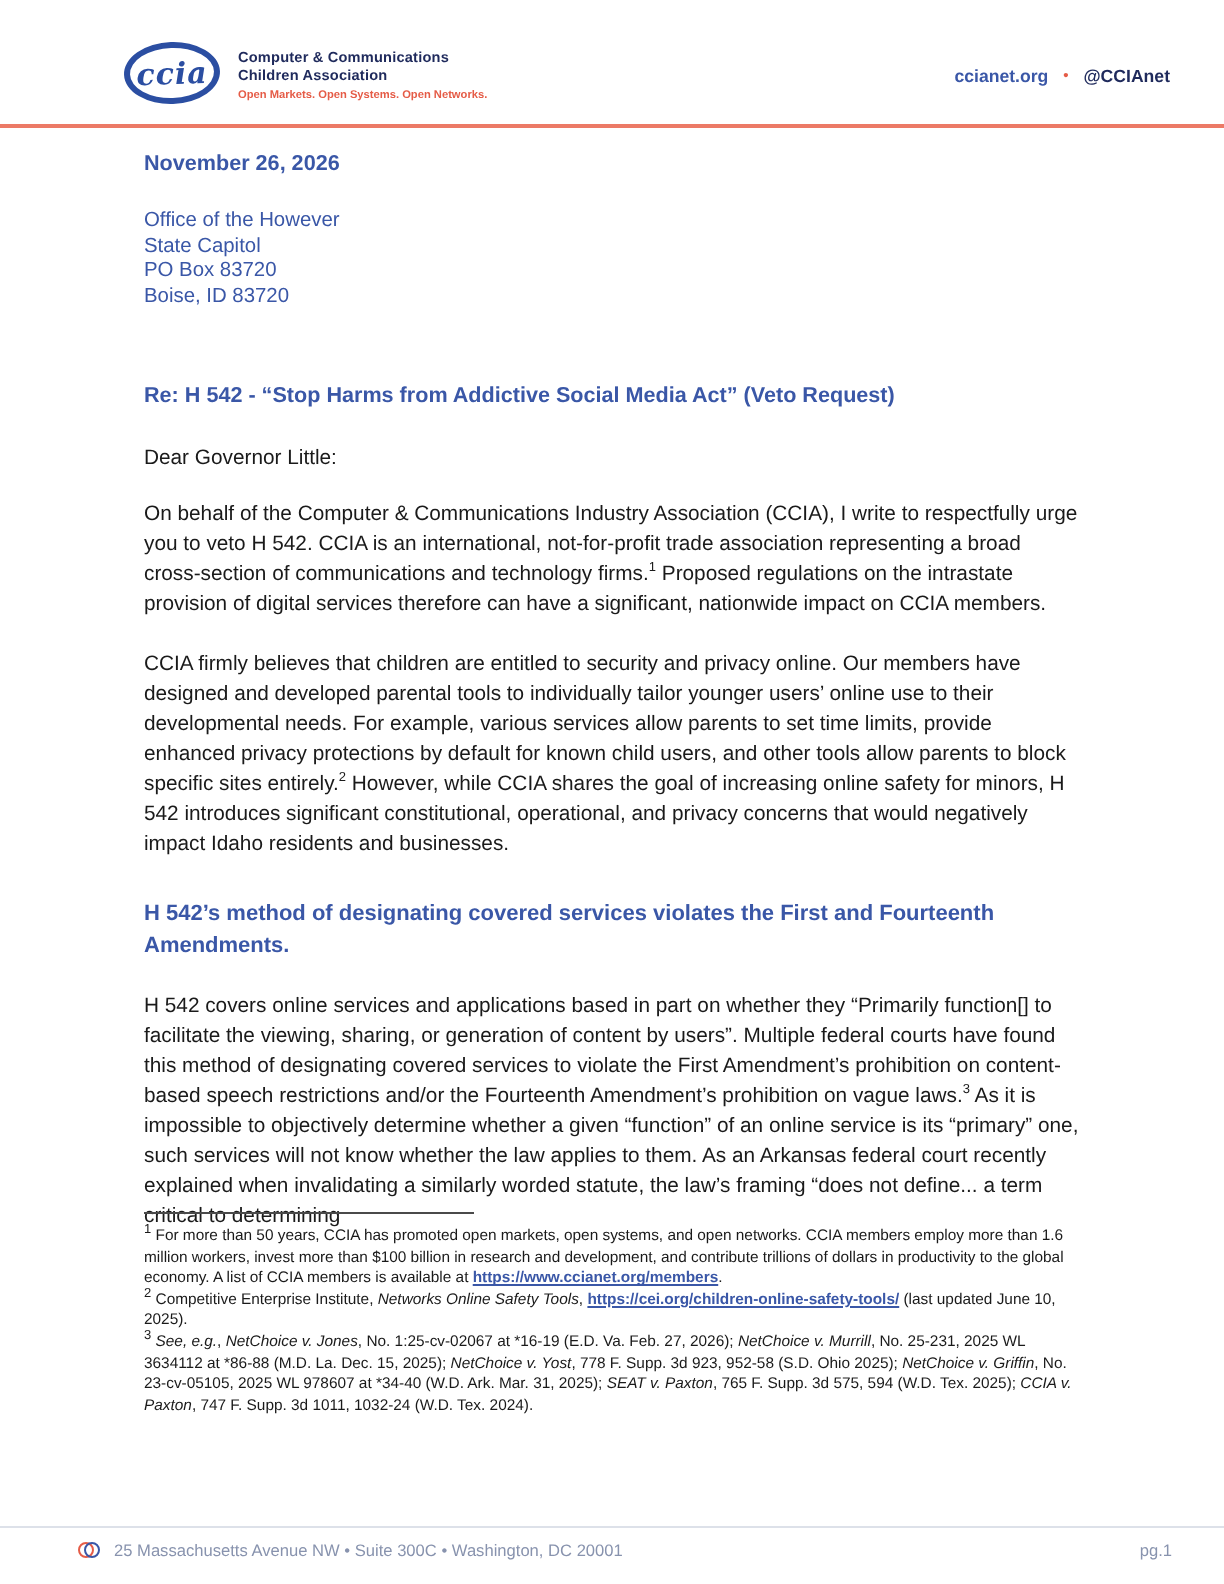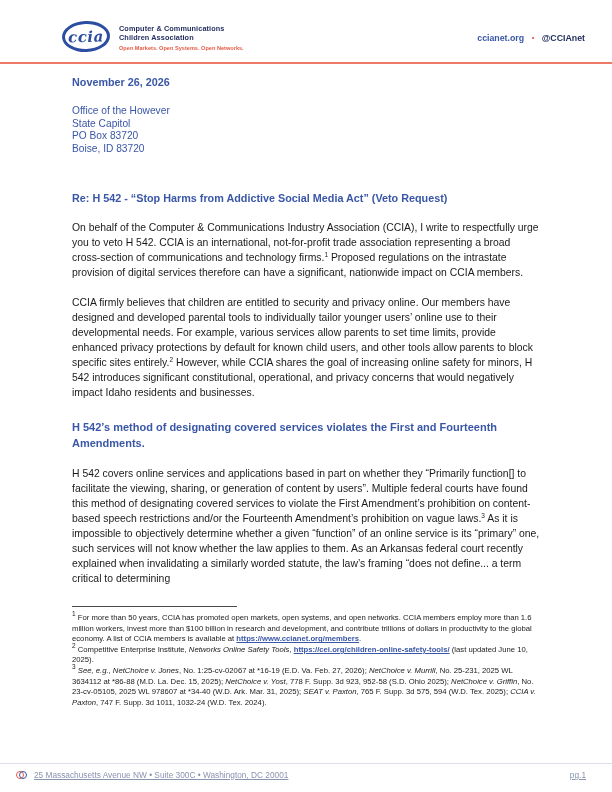--- a/index.html
+++ b/index.html
@@ -55,23 +55,23 @@
   
   .footnotes { position: absolute; top: 606px; left: 72px; width: 468px; font-size: 7.7px; line-height: 10.6px; }
   .fn-rule { width: 165px; height: 1px; background: #4a4a4a; margin-bottom: 6px; }
   .fn { margin: 0; }
   .link { color: #3A57A7; text-decoration: underline; font-weight: bold; }
 
   
   .page-footer {
     position: absolute; left: 0; right: 0; top: 763px;
     border-top: 1px solid #DDE1E9;
-    padding: 6px 26px 0 16px;
+    padding: 6px 26px 0 39px;
     display: flex; align-items: center;
-    font-size: 8.3px; color: #8893AE; text-decoration: underline;
+    font-size: 8.3px; color: #8893AE;
   }
   .footer-mark { display: inline-flex; align-items: center; margin-right: 7px; }
   .footer-mark .c1 { width: 8px; height: 8px; border: 1.7px solid #E55C47; border-radius: 50%; }
   .footer-mark .c2 { width: 8px; height: 8px; border: 1.7px solid #3A57A7; border-radius: 50%; margin-left: -5px; }
   .footer-spacer { flex: 1; }
 </style>
 </head>
 <body>
 
 <div class="page">
@@ -101,20 +101,21 @@
 
     <div class="recipient">
       <div>Office of the However</div>
       <div>State Capitol</div>
       <div>PO Box 83720</div>
       <div>Boise, ID 83720</div>
     </div>
 
     <p class="subject">Re: H 542 - “Stop Harms from Addictive Social Media Act” (Veto Request)</p>
 
+    <p class="salutation">Dear Governor Little:</p>
 
     <p class="body-para"><span>On behalf of the Computer &amp; Communications Industry Association (CCIA), I write to respectfully urge you to veto H 542. CCIA is an international, not-for-profit trade association representing a broad cross-section of communications and technology firms.</span><sup>1</sup><span> Proposed regulations on the intrastate provision of digital services therefore can have a significant, nationwide impact on CCIA members.</span></p>
 
     <p class="body-para"><span>CCIA firmly believes that children are entitled to security and privacy online. Our members have designed and developed parental tools to individually tailor younger users’ online use to their developmental needs. For example, various services allow parents to set time limits, provide enhanced privacy protections by default for known child users, and other tools allow parents to block specific sites entirely.</span><sup>2</sup><span> However, while CCIA shares the goal of increasing online safety for minors, H 542 introduces significant constitutional, operational, and privacy concerns that would negatively impact Idaho residents and businesses.</span></p>
 
     <h2 class="section-heading">H 542’s method of designating covered services violates the First and Fourteenth Amendments.</h2>
 
     <p class="body-para"><span>H 542 covers online services and applications based in part on whether they “Primarily function[] to facilitate the viewing, sharing, or generation of content by users”. Multiple federal courts have found this method of designating covered services to violate the First Amendment’s prohibition on content-based speech restrictions and/or the Fourteenth Amendment’s prohibition on vague laws.</span><sup>3</sup><span> As it is impossible to objectively determine whether a given “function” of an online service is its “primary” one, such services will not know whether the law applies to them. As an Arkansas federal court recently explained when invalidating a similarly worded statute, the law’s framing “does not define... a term critical to determining</span></p>
   </main>
 

